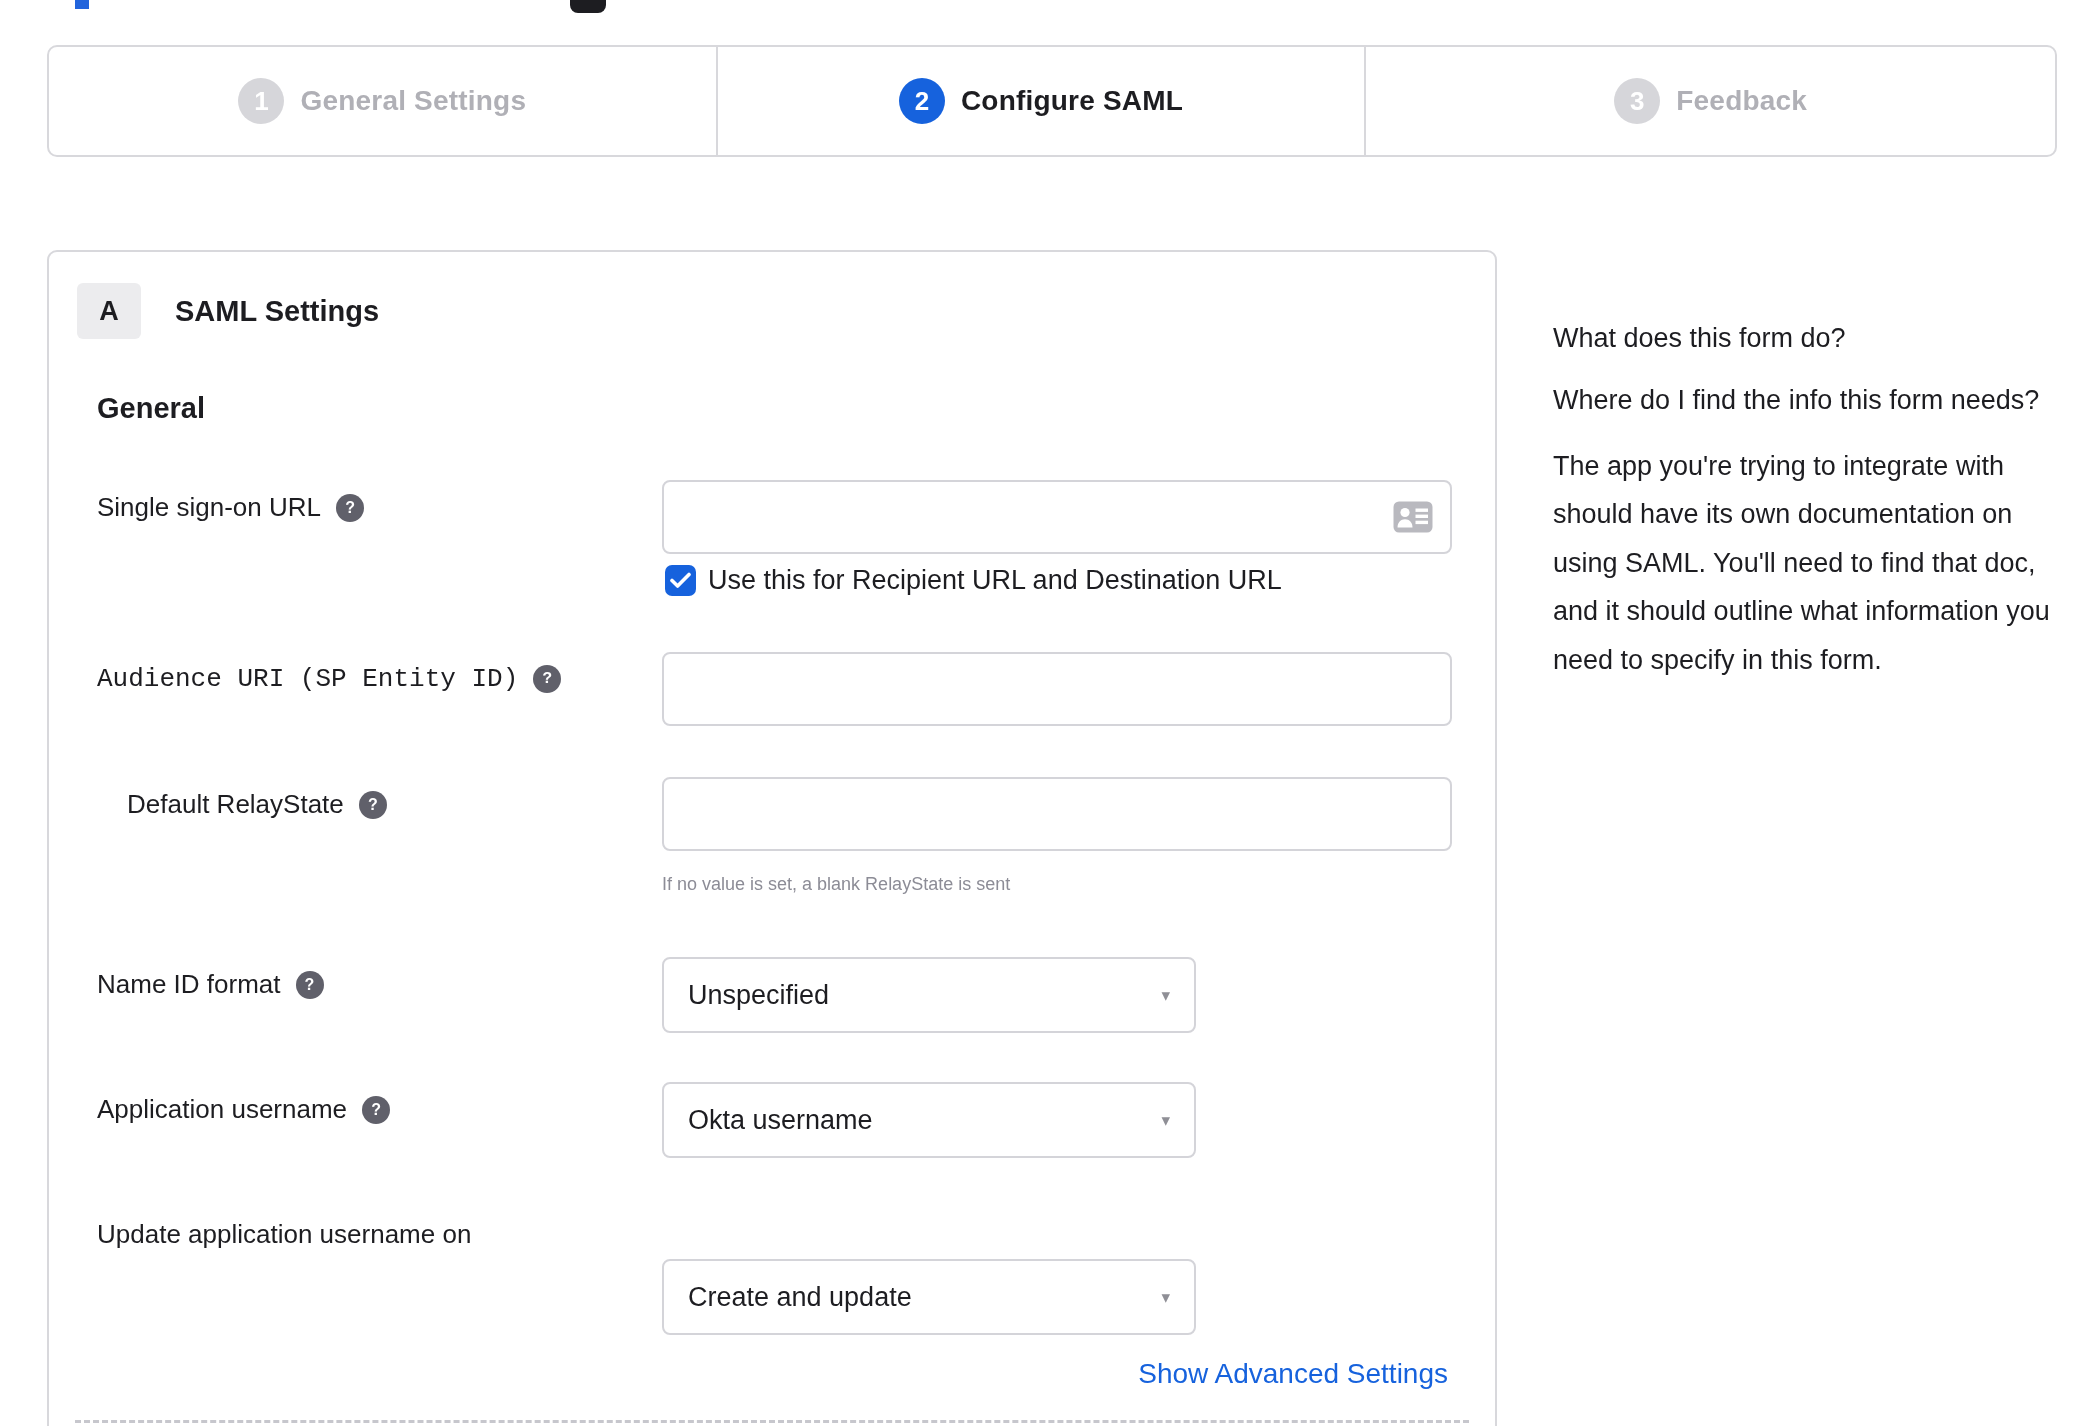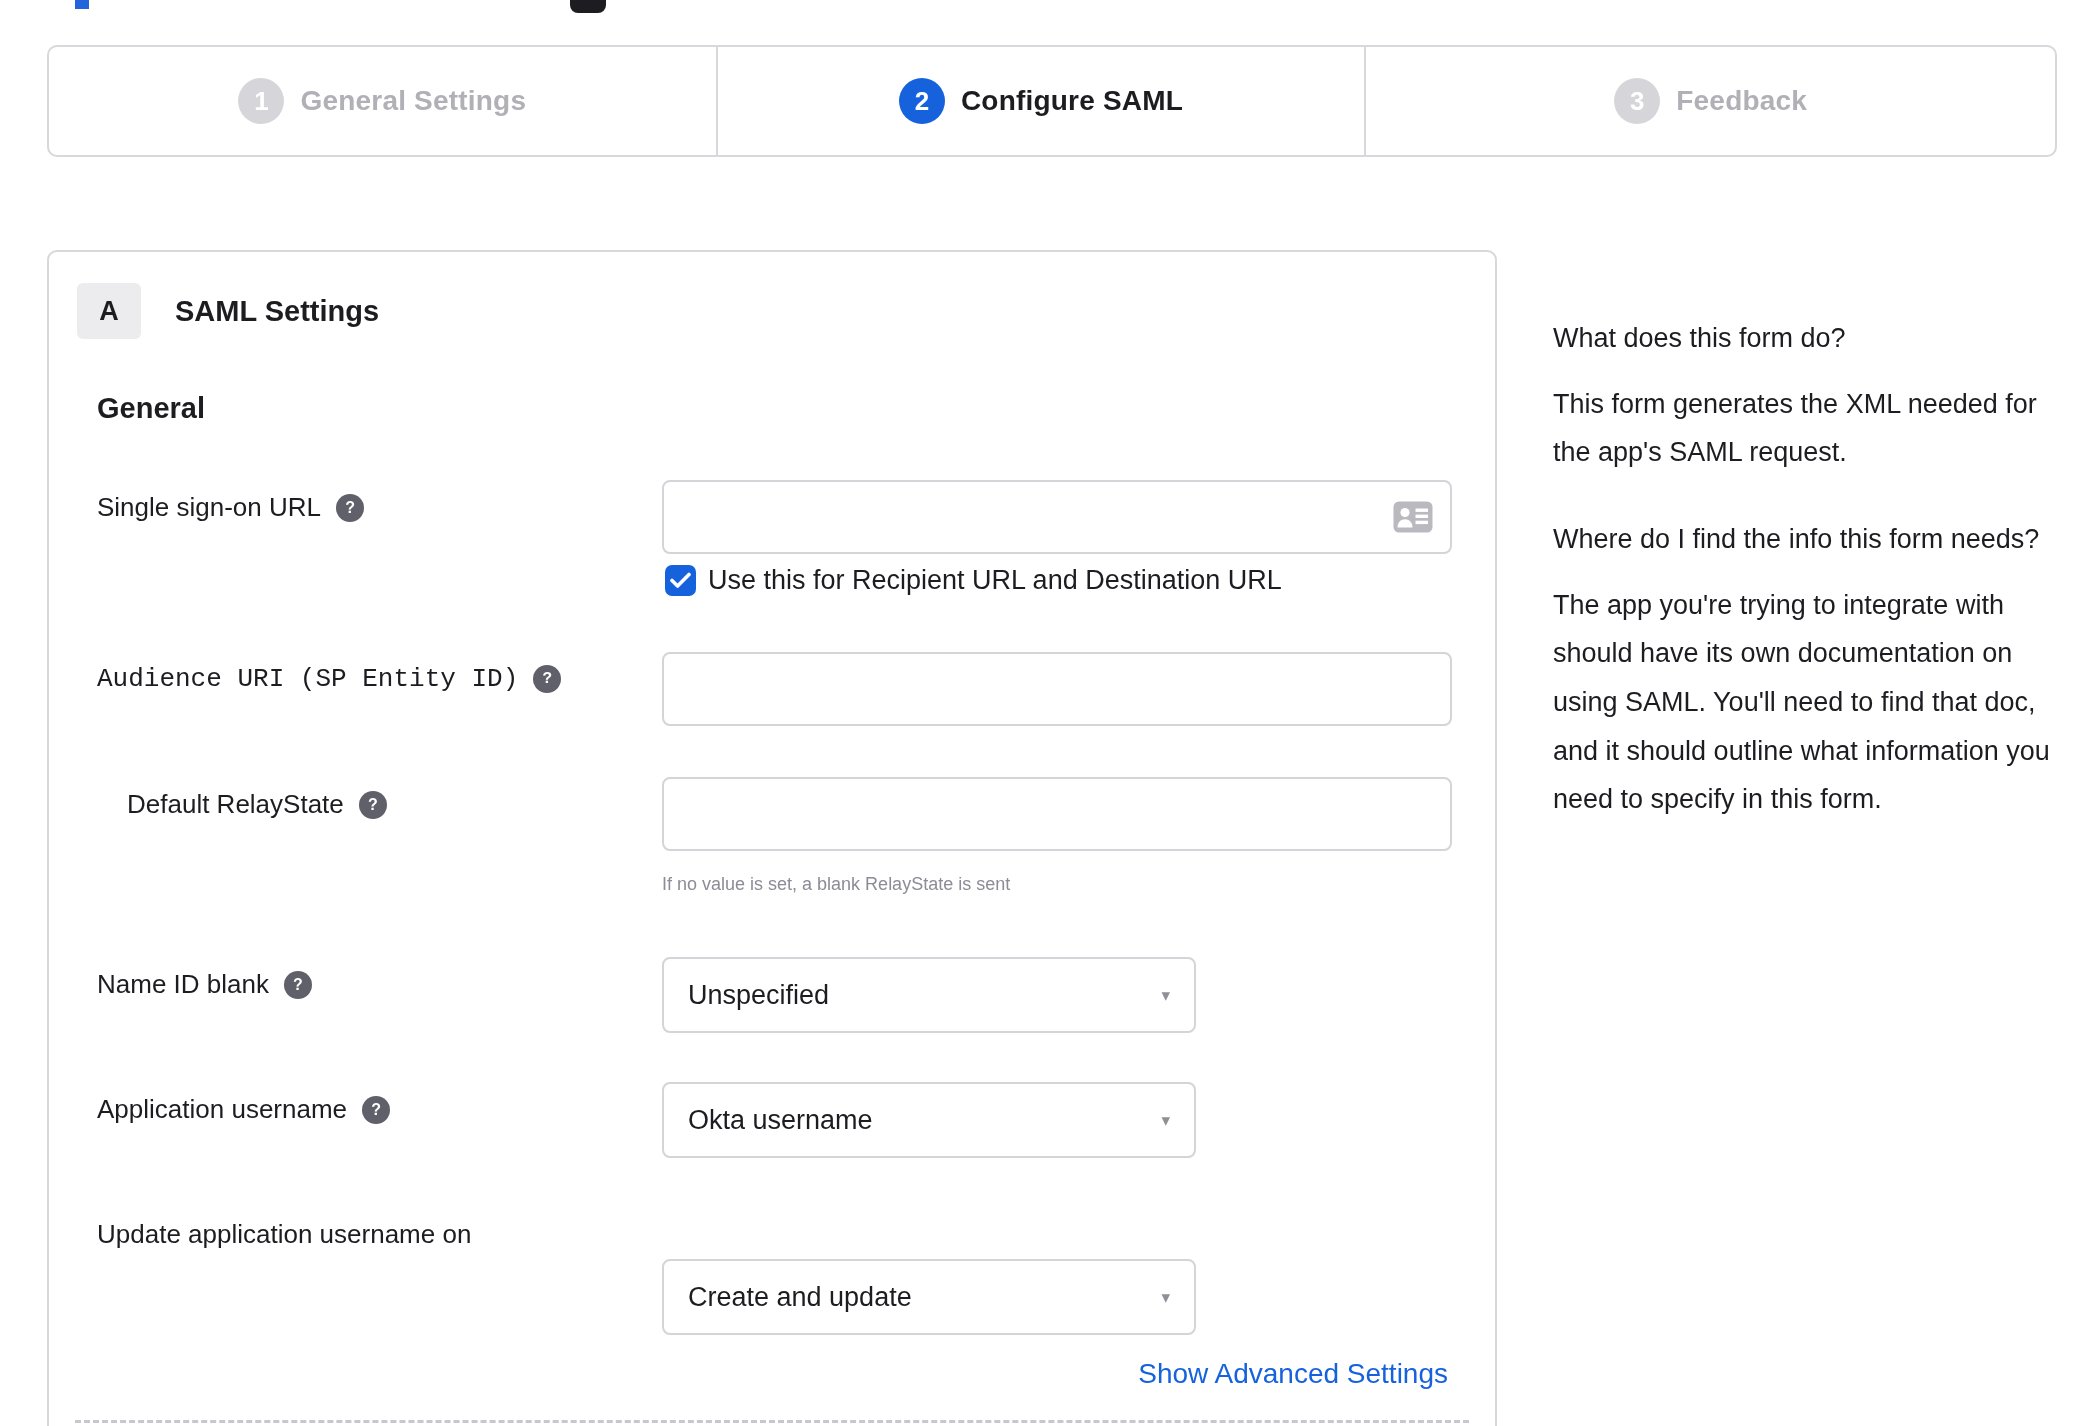--- a/index.html
+++ b/index.html
@@ -131,21 +131,21 @@
   <input class="text-input" style="top: 400px;" type="text" value="">
 
   <div class="field-label" style="top:537px;margin-left:30px;">
     <span>Default RelayState</span>
     <span class="help-icon">?</span>
   </div>
   <input class="text-input" style="top: 525px;" type="text" value="">
   <div class="hint-text">If no value is set, a blank RelayState is sent</div>
 
   <div class="field-label" style="top:717px;">
-    <span>Name ID blank</span>
+    <span>Name ID format</span>
     <span class="help-icon">?</span>
   </div>
   <div class="dropdown" style="top:705px;">
     <span class="dropdown-value">Unspecified</span>
     <span class="dropdown-caret">▾</span>
   </div>
 
   <div class="field-label" style="top:842px;">
     <span>Application username</span>
     <span class="help-icon">?</span>
@@ -163,16 +163,15 @@
     <span class="dropdown-caret">▾</span>
   </div>
 
   <a class="advanced-link">Show Advanced Settings</a>
 
   <div class="panel-dashed"></div>
 </div>
 
 <div class="help-col">
   <h3>What does this form do?</h3>
-  <p>This form generates the XML needed for the app's SAML request.</p>
   <h3>Where do I find the info this form needs?</h3>
   <p>The app you're trying to integrate with should have its own documentation on using SAML. You'll need to find that doc, and it should outline what information you need to specify in this form.</p>
 </div>
 
 </body></html>

